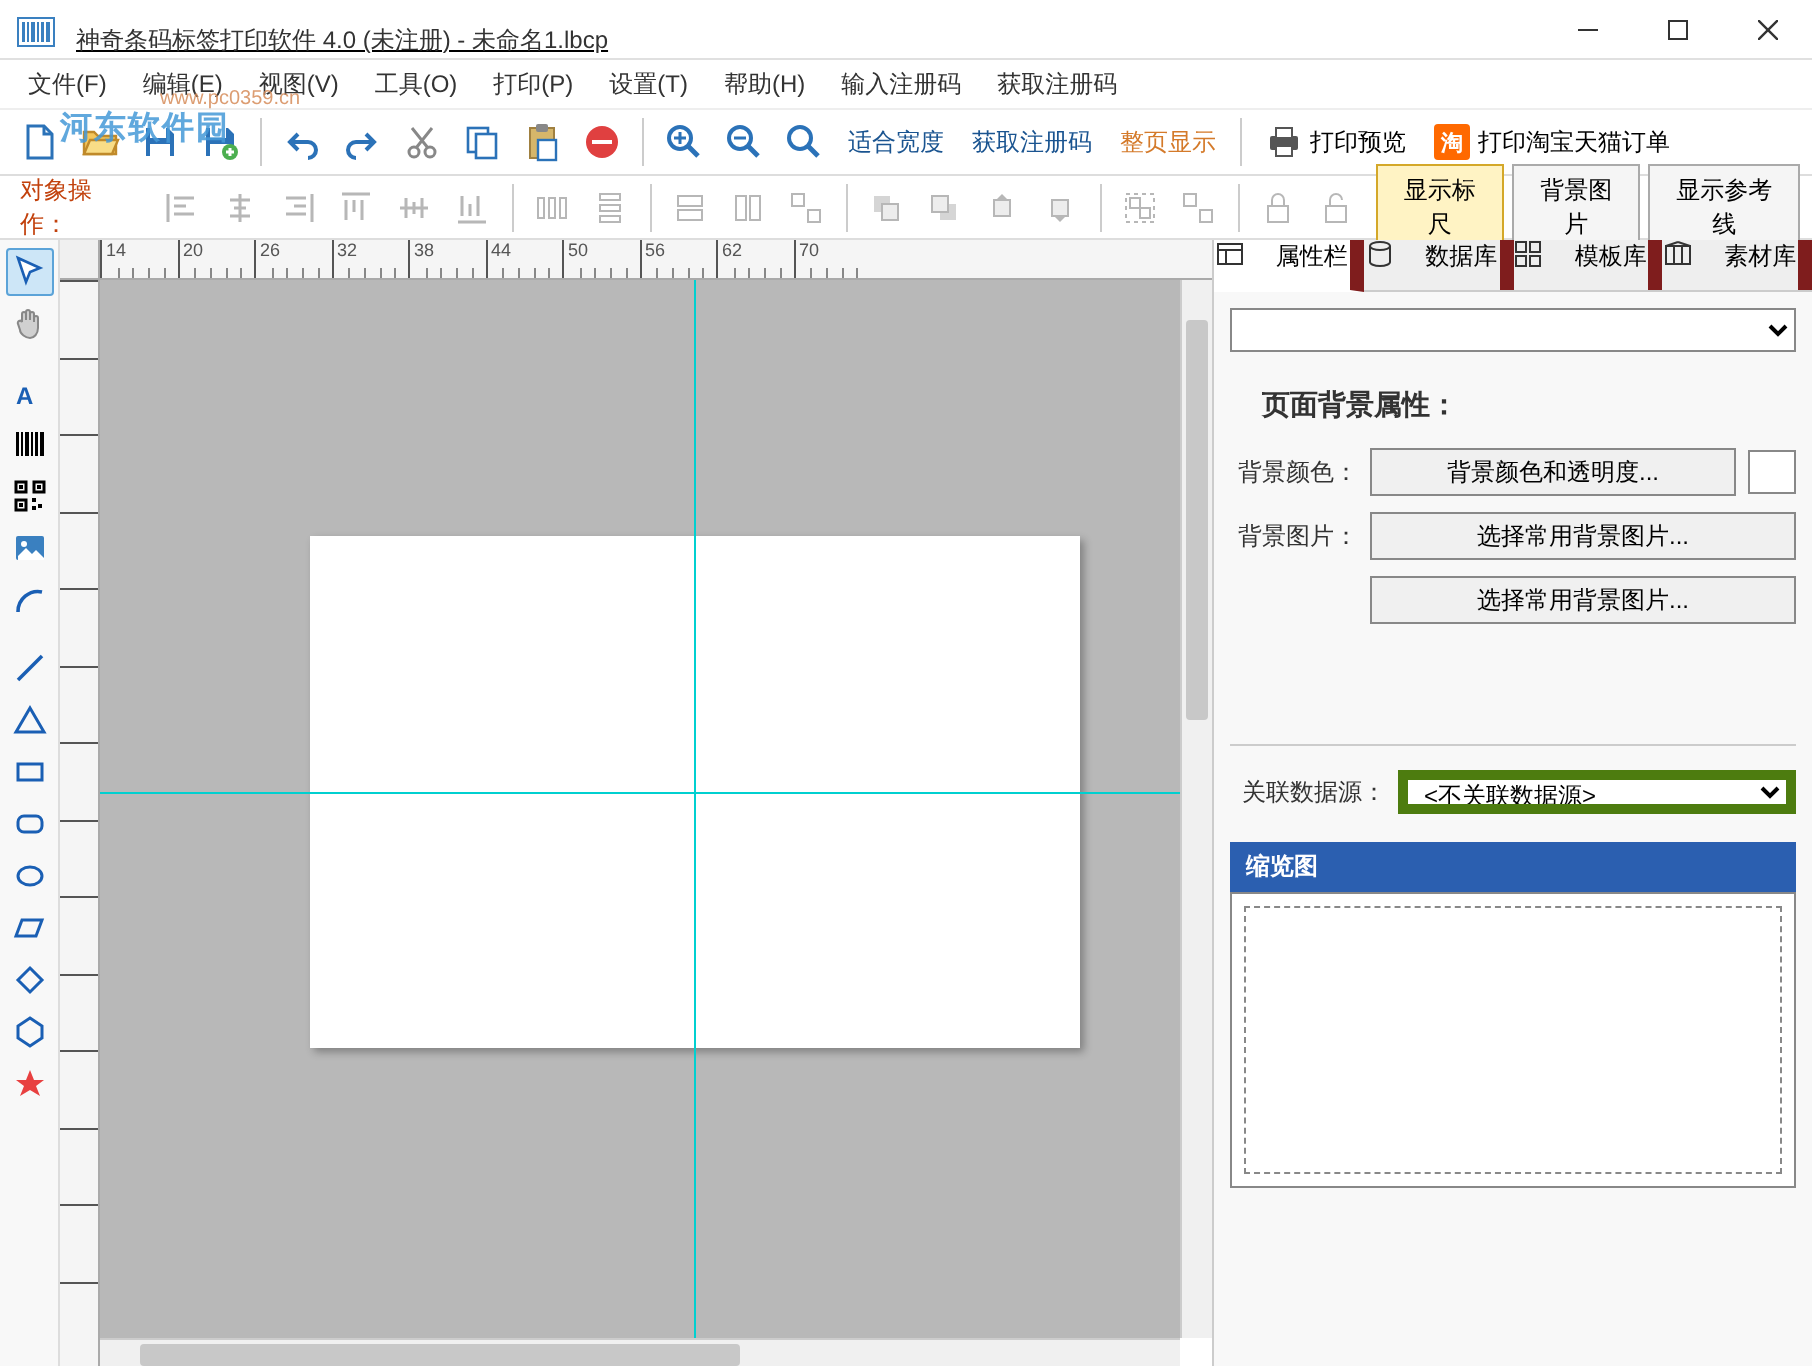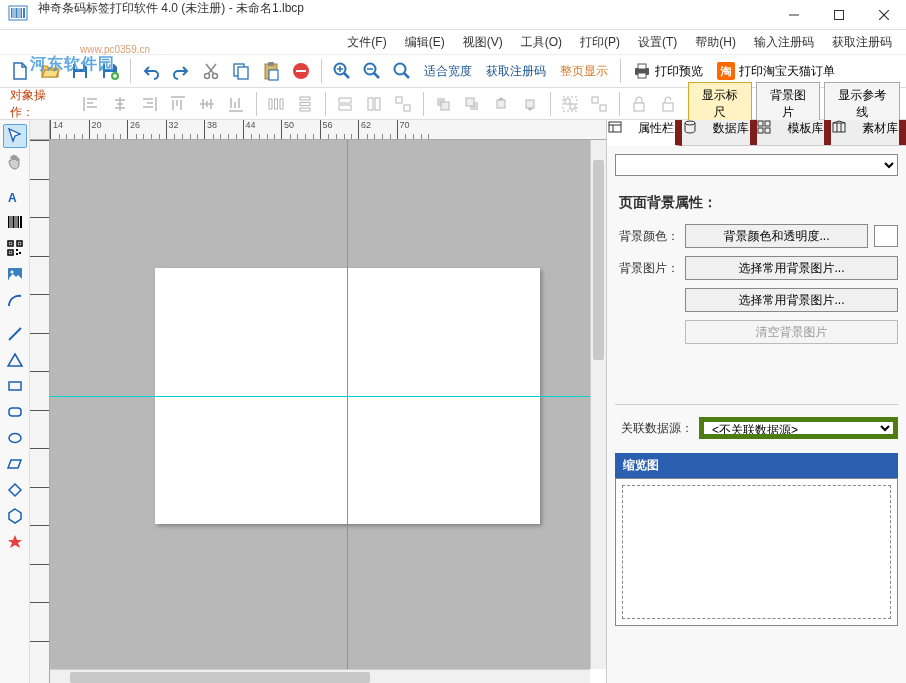--- a/index.html
+++ b/index.html
@@ -1,27 +1,27 @@
 <!DOCTYPE html>
 <html><head>
 <meta charset="utf-8">
 <style>
 * { margin: 0; padding: 0; box-sizing: border-box; font-family: "Microsoft YaHei", SimSun, Arial, sans-serif; font-size: 12px; }
 body { background: #fff; width: 906px; height: 683px; overflow: hidden; position: relative; }
 
-.titlebar { height: 30px; background: #fff; display: flex; align-items: flex-start; padding: 0 2px; border-bottom: 1px solid #e0e0e0; position: relative; }
+.titlebar { height: 30px; background: #fff; display: flex; align-items: flex-end; padding: 0 2px; border-bottom: 1px solid #e0e0e0; position: relative; text-decoration: underline; }
 .titlebar .logo { width: 32px; height: 26px; display: flex; align-items: center; justify-content: center; margin-right: 4px; }
 .titlebar .title-text { color: #333; font-size: 12px; }
 .win-controls { position: absolute; right: 0; top: 0; display: flex; }
 .win-btn { width: 45px; height: 30px; display: flex; align-items: center; justify-content: center; color: #333; cursor: pointer; }
 
 .watermark { position: absolute; top: 18px; left: 30px; font-size: 16px; font-weight: bold; color: #4599d8; opacity: 0.85; pointer-events: none; z-index: 5; letter-spacing: 1px; margin-top: 36px; }
 .watermark-sub { position: absolute; top: 44px; left: 80px; font-size: 10px; color: #d68c5a; opacity: 0.85; pointer-events: none; z-index: 5; }
 
-.menubar { height: 24px; display: flex; align-items: center; padding: 0 6px; gap: 2px; justify-content: flex-end; }
+.menubar { height: 24px; display: flex; align-items: center; padding: 0 6px; gap: 2px; }
 .menubar .menu-item { padding: 3px 8px; cursor: pointer; color: #333; }
 
 .toolbar1 { height: 34px; display: flex; align-items: center; padding: 0 6px; gap: 2px; border-top: 1px solid #eee; border-bottom: 1px solid #ddd; }
 .tbtn { width: 28px; height: 28px; display: flex; align-items: center; justify-content: center; cursor: pointer; border-radius: 2px; }
 .tsep { width: 1px; height: 24px; background: #ccc; margin: 0 4px; }
 .tlink { padding: 4px 6px; cursor: pointer; color: #1a5490; font-size: 12px; }
 .tbtn-wide { display: flex; align-items: center; gap: 4px; padding: 3px 6px; cursor: pointer; }
 .taobao-badge { width: 18px; height: 18px; background: #ff6900; color: #fff; display: inline-flex; align-items: center; justify-content: center; font-size: 11px; border-radius: 2px; font-weight: bold; }
 
 .toolbar2 { height: 32px; display: flex; align-items: center; padding: 0 6px; gap: 2px; border-bottom: 1px solid #ddd; }
@@ -57,21 +57,21 @@
 .scrollbar-v .thumb { position: absolute; left: 2px; right: 2px; top: 20px; height: 200px; background: #c8c8c8; border-radius: 2px; }
 .scrollbar-h .thumb { position: absolute; top: 2px; bottom: 2px; left: 20px; width: 300px; background: #c8c8c8; border-radius: 2px; }
 
 .right-panel { width: 300px; background: #f8f8f8; border-left: 1px solid #ccc; display: flex; flex-direction: column; }
 .panel-tabs { display: flex; height: 26px; background: #eee; border-bottom: 1px solid #ccc; }
 .panel-tab { flex: 1; display: flex; align-items: flex-start; justify-content: center; gap: 16px; cursor: pointer; border-right: 7px solid #7f1d1d; font-size: 12px; }
 .panel-tab.active { background: #fff; border-bottom: 1px solid #fff; margin-bottom: -1px; }
 .panel-body { flex: 1; padding: 8px; background: #f8f8f8; overflow: hidden; }
 .dropdown { width: 100%; height: 22px; border: 1px solid #888; background: #fff; padding: 0 4px; margin-bottom: 10px; }
 
-.section-title { font-size: 14px; font-weight: bold; color: #333; margin: 8px 0 12px 4px; }
+.section-title { font-size: 14px; font-weight: bold; color: #333; margin: 8px 0 12px 16px; }
 .prop-row { display: flex; align-items: center; margin-bottom: 8px; gap: 6px; }
 .prop-label { width: 64px; text-align: right; color: #333; }
 .prop-btn { flex: 1; height: 24px; border: 1px solid #888; background: #f0f0f0; cursor: pointer; font-size: 12px; padding: 0 6px; text-align: center; }
 .color-swatch { width: 24px; height: 22px; border: 1px solid #888; background: #fff; }
 .prop-btn.disabled { color: #999; border-color: #bbb; background: #f5f5f5; cursor: default; }
 
 .divider-h { height: 1px; background: #ccc; margin: 12px 0; }
 .select-inline { flex: 1; height: 22px; border: 5px solid #4d7c0f; background: #fff; font-size: 12px; padding: 0 4px; }
 
 .thumb-header { background: #2b5fb0; color: #fff; padding: 4px 8px; font-size: 12px; font-weight: bold; }
@@ -603,24 +603,20 @@
         <div class="color-swatch"></div>
       </div>
       <div class="prop-row">
         <span class="prop-label">背景图片：</span>
         <button class="prop-btn">选择常用背景图片...</button>
       </div>
       <div class="prop-row">
         <span class="prop-label"></span>
         <button class="prop-btn">选择常用背景图片...</button>
       </div>
-      <div class="prop-row">
-        <span class="prop-label"></span>
-        <button class="prop-btn disabled">清空背景图片</button>
-      </div>
       <div style="height:40px"></div>
       <div class="divider-h"></div>
       <div class="prop-row">
         <span class="prop-label" style="width:78px">关联数据源：</span>
         <select class="select-inline">
           <option>&lt;不关联数据源&gt;</option>
         </select>
       </div>
       <div style="height:6px"></div>
       <div class="thumb-header">缩览图</div>

